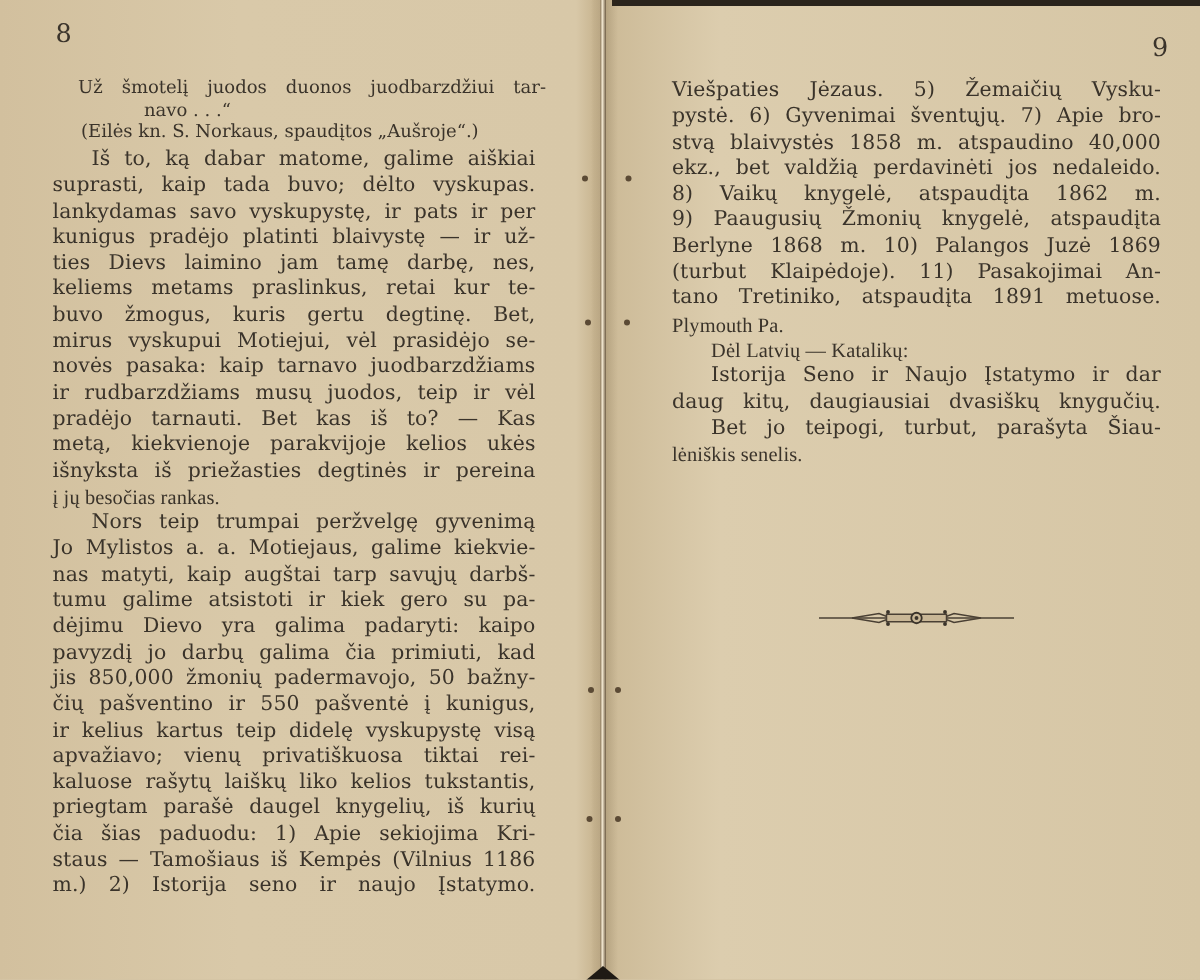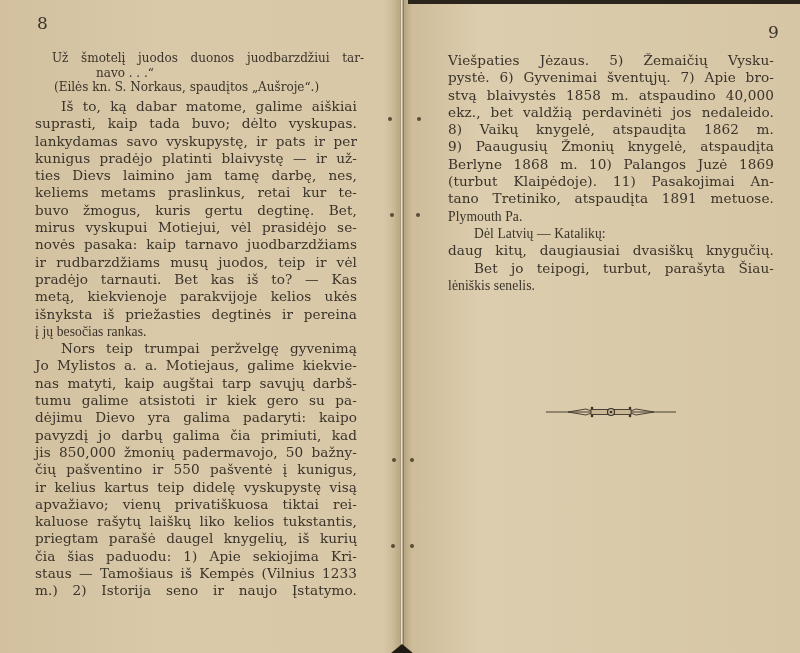--- a/index.html
+++ b/index.html
@@ -109,40 +109,41 @@
     <span class="line">tumu galime atsistoti ir kiek gero su pa-</span>
     <span class="line">dėjimu Dievo yra galima padaryti: kaipo</span>
     <span class="line">pavyzdį jo darbų galima čia primiuti, kad</span>
     <span class="line">jis 850,000 žmonių padermavojo, 50 bažny-</span>
     <span class="line">čių pašventino ir 550 pašventė į kunigus,</span>
     <span class="line">ir kelius kartus teip didelę vyskupystę visą</span>
     <span class="line">apvažiavo; vienų privatiškuosa tiktai rei-</span>
     <span class="line">kaluose rašytų laiškų liko kelios tukstantis,</span>
     <span class="line">priegtam parašė daugel knygelių, iš kurių</span>
     <span class="line">čia šias paduodu: 1) Apie sekiojima Kri-</span>
-    <span class="line">staus — Tamošiaus iš Kempės (Vilnius 1233</span>
+    <span class="line">staus — Tamošiaus iš Kempės (Vilnius 1186</span>
     <span class="line">m.) 2) Istorija seno ir naujo Įstatymo.</span>
   </div>
 </div>
 
 <div class="page page-right">
   <div class="page-number" style="left:364px;top:22px">9</div>
 
   <div class="text-block" style="left:44px;top:52px;width:326px">
     <span class="line">Viešpaties Jėzaus. 5) Žemaičių Vysku-</span>
     <span class="line">pystė. 6) Gyvenimai šventųjų. 7) Apie bro-</span>
     <span class="line">stvą blaivystės 1858 m. atspaudino 40,000</span>
     <span class="line">ekz., bet valdžią perdavinėti jos nedaleido.</span>
     <span class="line">8) Vaikų knygelė, atspaudįta 1862 m.</span>
     <span class="line">9) Paaugusių Žmonių knygelė, atspaudįta</span>
     <span class="line">Berlyne 1868 m. 10) Palangos Juzė 1869</span>
     <span class="line">(turbut Klaipėdoje). 11) Pasakojimai An-</span>
     <span class="line">tano Tretiniko, atspaudįta 1891 metuose.</span>
     <span class="line last">Plymouth Pa.</span>
     <span class="line last indent">Dėl Latvių — Katalikų:</span>
+    <span class="line indent">Istorija Seno ir Naujo Įstatymo ir dar</span>
     <span class="line">daug kitų, daugiausiai dvasiškų knygučių.</span>
     <span class="line indent">Bet jo teipogi, turbut, parašyta Šiau-</span>
     <span class="line last">lėniškis senelis.</span>
   </div>
 </div>
 
 <svg class="ornament" viewBox="0 0 130 16">
   <line x1="0" y1="8" x2="130" y2="8" stroke="#4a4034" stroke-width="1"></line>
   <path d="M22 8 L40 5 L48 8 L40 11 Z" fill="none" stroke="#4a4034" stroke-width="1"></path>
   <path d="M108 8 L90 5 L82 8 L90 11 Z" fill="none" stroke="#4a4034" stroke-width="1"></path>

